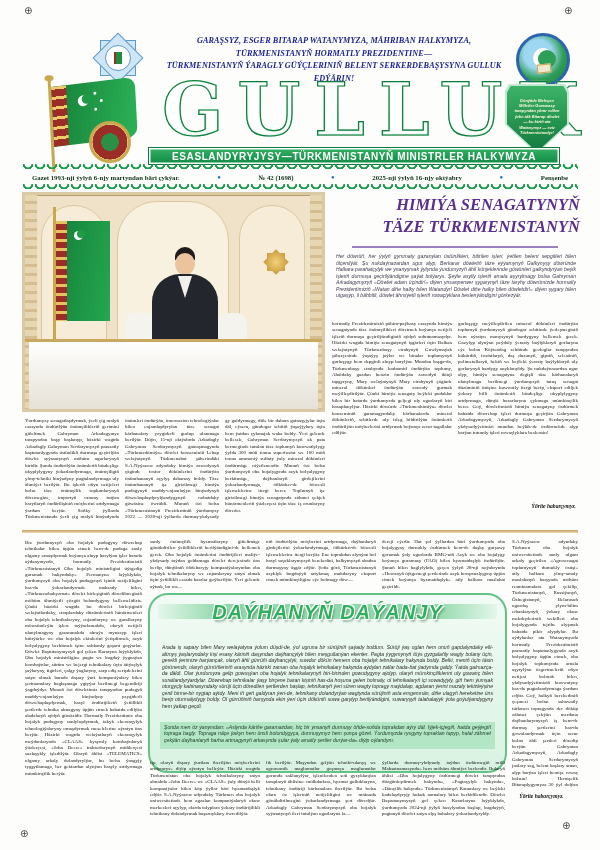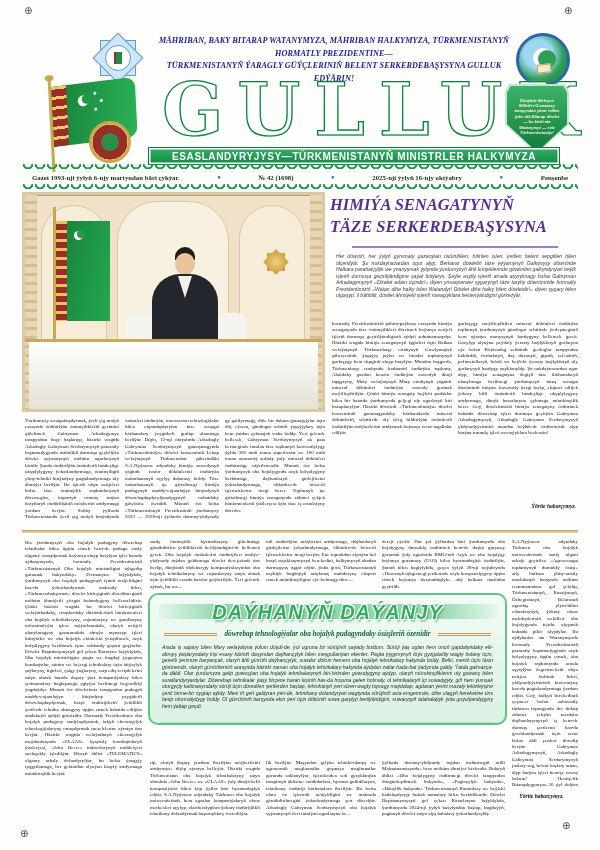--- a/index.html
+++ b/index.html
@@ -106,21 +106,21 @@
                  border-radius:28px 28px 0 0; background:#23262c; }
   #photo .shirt { position:absolute; left:153px; top:81px; width:14px; height:22px;
                   background:#f2f0ea; clip-path:polygon(0 0,100% 0,50% 100%); }
   #photo .chair { position:absolute; width:30px; height:34px; border-radius:9px 9px 0 0;
                   background:#f5f3ee; box-shadow:0 0 2px #c9b astray; }
   #photo .trim { position:absolute; left:0; right:0; top:144px; height:3px; background:#caa85f; }
   #photo .desk { position:absolute; left:4px; right:4px; top:147px; height:70px;
                  background:linear-gradient(180deg,#ffffff,#efece4 60%,#e4e0d5); }
 
   
-  #headline { left:330px; top:194px; width:250px; text-align:left;
+  #headline { left:330px; top:194px; width:250px; text-align:right;
               font:bold italic 16.5px/22px "Liberation Serif","DejaVu Serif",serif;
               color:#5a2d90; }
   #headline-rule { left:352px; top:246px; width:206px; height:2px; background:#9d7fc4; }
   #lead { left:336px; top:253px; width:240px; height:64px;
           font:italic 5.1px/6.5px "Liberation Sans","DejaVu Sans",sans-serif;
           color:#423a52; text-align:justify; overflow:hidden; }
 
   .tcol { position:absolute; font:5px/6.4px "Liberation Serif","DejaVu Serif",serif;
           color:#161616; text-align:justify; overflow:hidden; }
   #a1r1 { left:332px; top:321px; width:120px; height:198px; }
@@ -138,22 +138,22 @@
   #a2left { left:25px;  top:540px; width:117px; height:303px; }
   #a2t1 { left:150px; top:539px; width:110px; height:50px; }
   #a2t2 { left:266px; top:539px; width:110px; height:50px; }
   #a2t3 { left:382px; top:539px; width:123px; height:50px; }
   #a2b1 { left:150px; top:760px; width:110px; height:84px; }
   #a2b2 { left:266px; top:760px; width:110px; height:84px; }
   #a2b3 { left:382px; top:760px; width:123px; height:84px; }
   #a2right { left:512px; top:539px; width:66px; height:248px; }
   #a2sig { left:505px; top:793px; width:73px; text-align:center; }
 
-  #feature-box { left:148px; top:593px; width:359px; height:132px;
-                 border:2px solid #63c285; border-radius:10px;
+  #feature-box { left:148px; top:593px; width:359px; height:180px;
+                 border:2px solid #63c285; border-radius:20px;
                  background:linear-gradient(180deg,#f2fbf5,#d9f2e2); overflow:hidden; }
   #feature-band { position:absolute; left:8px; right:8px; top:9px; height:15px;
                   background:linear-gradient(90deg,#e4f7eb,#93d8ac 18%,#93d8ac 82%,#e4f7eb);
                   border-radius:3px; }
   #feature-title { position:absolute; left:0; right:0; top:-4px; text-align:center;
                    font:900 italic 20px/24px "Liberation Sans","DejaVu Sans",sans-serif;
                    letter-spacing:1px; color:#2fb05c;
                    text-shadow:-1px -1px 0 #fff,1px -1px 0 #fff,-1px 1px 0 #fff,1px 1px 0 #fff,2px 2.5px 2px rgba(20,80,40,.35); }
   #feature-subrow { position:absolute; left:14px; right:14px; top:33px; height:12px;
                     display:flex; align-items:center; gap:7px; }
@@ -177,21 +177,21 @@
   <span class="crop" style="left:20px;top:828px">⊕</span>
   <span class="crop" style="left:562px;top:820px">⊕</span>
 
   <div class="abs" id="emblem-left">
     <i class="sq"></i>
     <i class="sq r"></i>
     <i class="core"></i>
     <i class="mini"></i>
   </div>
   <div class="abs" id="slogan">
-    <div>MÄHRIBAN, BAKY BITARAP WATANYMYZA, MÄHRIBAN HALKYMYZA, TÜRKMENISTANYŇ HORMATLY PREZIDENTINE—</div>
+    <div>GARAŞSYZ, ESGER BITARAP WATANYMYZA, MÄHRIBAN HALKYMYZA, TÜRKMENISTANYŇ HORMATLY PREZIDENTINE—</div>
     <div>TÜRKMENISTANYŇ ÝARAGLY GÜÝÇLERINIŇ BELENT SERKERDEBAŞYSYNA GULLUK EDÝÄRIN!</div>
   </div>
   <div class="abs" id="emblem-right">
     <i class="abs cr1"></i>
     <i class="abs cr2"></i>
     <i class="abs bk"></i>
   </div>
 
   <div class="abs" id="flag-graphic">
     <i class="fin"></i>
@@ -250,21 +250,21 @@
     <i class="abs hair"></i>
     <i class="abs head"></i>
     <i class="abs suit"></i>
     <i class="abs shirt"></i>
     <i class="abs trim"></i>
     <i class="abs desk"></i>
   </div>
 
   <div class="abs" id="headline">
     <div>HIMIÝA SENAGATYNYŇ</div>
-    <div>TÄZE SERKERDEBAŞYSYNA</div>
+    <div>TÄZE TÜRKMENISTANYŇ</div>
   </div>
   <div class="abs" id="headline-rule"></div>
   <div class="abs" id="lead">Her döwrüň, her ýylyň gymmaty gazanylan üstünlikleri, bitirilen işleri, ýetilen belent sepgitleri bilen ölçenilýär. Şu nukdaýnazardan ugur alyp, Berkarar döwletiň täze eýýamynyň Galkynyşy döwründe Halkara parahatçylyk we ynanyşmak ýylynda ýurdumyzyň ähli künjeklerinde göwünleri galkyndyrýan beýik işleriň durmuşa geçirilýändigine şaýat bolýarys. Şeýle asylly işleriň amala aşyrylmagy bolsa Gahryman Arkadagymyzyň «Döwlet adam üçindir!» diýen ynsanperwer şygarynyň täze taryhy döwrümizde hormatly Prezidentimiziň «Watan diňe halky bilen Watandyr! Döwlet diňe halky bilen döwletdir!» diýen şygary bilen utgaşyp, il bähbitli, döwlet ähmiýetli işleriň rowaçlyklara beslenýändigini görkezýär.</div>
 
   <div class="tcol" id="a1r1">hormatly Prezidentimiziň pähim-paýhasy esasynda himiýa senagatynda täze önümçilikleri döretmek boýunça netijeli işleriň durmuşa geçirilýändiginiň aýdyň subutnamasydyr. Häzirki wagtda himiýa senagatynyň işgärleri üçin Balkan welaýatynyň Türkmenbaşy etrabynyň Guwlymaýak şäherçesinde ýaşaýyş jaýlar we binalar toplumynyň gurluşygy hem depginli alnyp barylýar. Mundan başga-da, Türkmenbaşy etrabynda karbamid öndürýän toplumy, Ahaldaky gazdan benzin öndürýän zawodyň ikinji tapgyryny, Mary welaýatynyň Mary etrabynyň çäginde mineral dökünleri öndürýän zawody gurmak meýilleşdirilýär. Çünki himiýa senagaty beýleki pudaklar bilen bir hatarda ýurdumyzda geljegi uly ugurlaryň biri hasaplanylýar. Häzirki döwürde «Türkmenhimiýa» döwlet konserniniň garamagyndaky kärhanalarda mineral dökünleriň, sebitlerde uly isleg bildirilýän önümleriň öndürilýän möçberlerini artdyrmak boýunça zerur tagallalar edilýär.</div>
   <div class="tcol" id="a1r2">gurluşygy meýilleşdirilen mineral dökünleri öndürýän toplumyň ýurdumyzyň gündogar sebitinde ýerleşmeginiň hem aýratyn manysynyň bardygyny bellemek gerek. Gazylyp alynýan peýdaly ýerasty baýlyklaryň gorlaryna eýe bolan Köýtendag sebitinde geologlar tarapyndan kükürdiň, fosfatlaryň, daş duzunyň, gipsiň, selestiniň, polimetallaryň, hekiň we beýleki ýerasty baýlyklaryň uly gorlarynyň bardygy anyklanyldy. Şu nukdaýnazardan ugur alyp, himiýa senagatyna degişli täze kärhanalaryň ulanylmaga berilmegi ýurdumyzyň tutuş senagat düzüminiň ösüşine kuwwatly itergi berip, eksport ediljek ýokary hilli önümleriň bäsdeşlige ukyplylygyny artdyrmaga, dünýä bazarlaryna çykmaga mümkinçilik berer. Goý, döwletimiziň himiýa senagatyny ösdürmek babatda döwrebap işleri durmuşa geçirýän Gahryman Arkadagymyzyň, Arkadagly Gahryman Serdarymyzyň ykdysadyýetimizi mundan beýläk-de ösdürmekde alyp barýan tutumly işleri rowaçlyklara beslensin!</div>
   <div id="a1sig">Ýörite habarçymyz.</div>
   <div class="tcol" id="a1u1">Ýurdumyzy senagatlaşdyrmak, ýerli çig malyň esasynda öndürilýän önümçilikleriň gerimini giňeltmek Gahryman Arkadagymyz tarapyndan başy başlanyp, häzirki wagtda Arkadagly Gahryman Serdarymyzyň parasatly baştutanlygynda üstünlikli durmuşa geçirilýän döwlet syýasatynyň möhüm ugurlarynyň biridir. Şunda öndürilýän önümleriň bäsdeşlige ukyplylygyny ýokarlandyrmaga, önümçiligiň ylmy-tehniki binýadyny pugtalandyrmaga uly ähmiýet berilýär. Bu işleriň oňyn netijeleri bolsa täze önümçilik toplumlarynyň döremegine, importyň ornuny tutýan harytlaryň öndürilişiniň möçberini artdyrmaga ýardam berýär. Soňky ýyllarda Türkmenistanda ýerli çig malyň binýadynda dünýä ülňülerine laýyk gelýän, içerki hem daşarky bazarlarda uly islegden peýdalanýan önümler öndürilýär.</div>
   <div class="tcol" id="a1u2">önümleri öndürýän, innowasion tehnologiýalar bilen enjamlaşdyrylan täze senagat kärhanalary yzygiderli gurlup ulanmaga berilýär. Düýn, 15-nji oktýabrda Arkadagly Gahryman Serdarymyzyň gatnaşmagynda «Türkmenhimiýa» döwlet konserniniň Lebap welaýatynyň Türkmenabat şäherindäki S.A.Nyýazow adyndaky himiýa zawodynyň çäginde fosfor dökünlerini öndürýän önümhananyň açylyş dabarasy boldy. Täze önümhananyň işe girizilmegi himiýa pudagynyň maddy-enjamlaýyn binýadynyň döwrebaplaşdyrylýandygynyň nobatdaky güwäsine öwrüldi. Munuň özi bolsa «Türkmenistanyň Prezidentiniň ýurdumyzy 2022 — 2028-nji ýyllarda durmuş-ykdysady taýdan ösdürmegiň Maksatnamasynda» kesgitlenen wezipeleriň üstünlikli amala aşyrylýandygyny görkezýär.</div>
   <div class="tcol" id="a1u3">gy galdyrmagy, diňe bir dabara gatnaşyjylar üçin däl, eýsem, gündogar sebitiň ýaşaýjylary üçin hem ýatdan çykmajak waka boldy. Ýeri gelende bellesek, Gahryman Serdarymyzyň ak pata bermeginde tutulan täze toplumyň kuwwatlylygy ýylda 300 müň tonna superfosfat we 100 müň tonna ammoniý sulfaty ýaly mineral dökünleri öndürmäge niýetlenendir. Munuň özi bolsa ýurdumyzyň oba hojalygynda azyk bolçulygyny berkitmäge, daýhanlaryň girdejilerini ýokarlandyrmaga, öňküden-de höwesli işlemeklerine itergi berer. Toplumyň işe girizilmegi himiýa senagatynda zähmet çekjek hünärmenleriň ýüzlerçesi üçin täze iş orunlaryny döreder.</div>
@@ -273,25 +273,20 @@
 
   <div class="tcol" id="a2left">Biz ýurdumyzyň oba hojalyk pudagyny döwrebap tehnikalar bilen üpjün etmek hem-de pudaga sanly ulgamy ornaşdyrmak boýunça alnyp barylýan işler barada aýdanymyzda, hormatly Prezidentimiziň «Türkmenistanyň Oba hojalyk ministrligini üýtgedip guramak hakyndaky» Permanyna laýyklykda, ýurdumyzyň oba hojalyk pudagynyň işiniň netijeliligini has-da ýokarlandyrmak maksady bilen, «Türkmenobahyzmat» döwlet birleşiginiň döredilmeginiň möhüm ähmiýetli çözgüt bolandygyny bellemelidiris. Çünki häzirki wagtda bu döwlet birleşiginiň welaýatlardaky, etraplardaky düzümleriniň hünärmenleri oba hojalyk tehnikalaryny, enjamlaryny we gurallaryny möwsümleýin işlere taýýarlamakda, olaryň netijeli ulanylmagyny gazanmakda abraýa mynasyp işleri bitirýärler we oba hojalyk ekinlerini ýetişdirmek, azyk bolçulygyny berkitmek işine saldamly goşant goşýarlar. Döwlet Baştutanymyzyň gol çeken Kararyna laýyklykda, Oba hojalyk ministrligine pagta we bugdaý ýygnaýan kombaýnlar, sürüm we bejergi tehnikalary üçin ätiýaçlyk şaýlaryny, tigirleri, çalgy ýaglaryny, sarp ediş serişdelerini satyn almak barada daşary ýurt kompaniýalary bilen şertnamalary baglaşmaga ygtyýar berilmegi begendiriji ýagdaýdyr. Munuň özi döwletimiz tarapyndan pudagyň maddy-enjamlaýyn binýadyny yzygiderli döwrebaplaşdyrmak, hasyl öndürijileriň ýeňillikli şertlerde tehnika almagyny üpjün etmek babatda edilýän aladalaryň aýdyň güwäsidir. Hormatly Prezidentimiz oba hojalyk pudagyny sanlylaşdyrmak, takyk ekerançylyk tehnologiýalaryny ornaşdyrmak meselelerine aýratyn üns berýär. Häzirki wagtda welaýatlaryň ekerançylyk meýdanlarynda «CLAAS» kysymly kombaýnlaryň ýüzlerçesi, «John Deere» traktorlarynyň müňlerçesi sazlaşykly işledilýär. Olaryň ählisi «TELEMATICS» ulgamy arkaly dolandyrylýar, bu bolsa ýangyjy tygşytlamaga, her gektardan alynýan hasyly artdyrmaga mümkinçilik berýär.</div>
   <div class="tcol" id="a2t1">sanly önümçilik hyzmatlaryny giňeltmäge gönükdirilen ýeňillikleriň berilýändigini-de bellemek gerek. Oba hojalyk önümlerini öndürijileri maliýe-ykdysady taýdan goldamaga döwlet derejesinde üns berlip, dünýäniň öňdebaryjy kompaniýalaryndan oba hojalyk tehnikalaryny we enjamlaryny satyn almak üçin ýeňillikli esasda karzlar goýberilýär. Ýeri gelende aýtsak, bu wa—</div>
   <div class="tcol" id="a2t2">niň öndürilýän möçberini artdyrmaga, daýhanlaryň girdejilerini ýokarlandyrmaga, öňküden-de höwesli işlemeklerine itergi berýär. Ene toprakdan alynýan bol hasyl saçaklarymyzyň berekedini, halkymyzyň abadan durmuşyny äşgär edýär. Şoňa görä, Türkmenistanyň azyklyk bugdaýyň artykmaç mukdaryny eksport etmek mümkinçiligine eýe bolmagy döw—</div>
   <div class="tcol" id="a2t3">dereji eýedir. Hut şol ýyllardan bäri ýurdumyzda oba hojalygyny durnukly ösdürmek hem-de daşky gurşawy goramak ýaly ugurlarda BMG-niň Azyk we oba hojalygy boýunça guramasy (FAO) bilen hyzmatdaşlyk ösdürilýär. Şunuň bilen baglylykda, geçen ýylyň 28-nji noýabrynda «Howanyň üýtgemegi şertlerinde azyk howpsuzlygyny üpjün etmek boýunça hyzmatdaşlyk» atly halkara maslahat geçirildi.</div>
 
   <div class="abs" id="feature-box">
     <div id="feature-band">
       <div id="feature-title">DAÝHANYŇ DAÝANJY</div>
     </div>
-    <div id="feature-subrow">
-      <span class="rule"></span>
-      <span id="feature-subtitle">döwrebap tehnologiýalar oba hojalyk pudagyndaky ösüşleriň özenidir</span>
-      <span class="rule"></span>
-    </div>
     <div id="feature-lead">Arada iş sapary bilen Mary welaýatyna ýolum düşdi-de, ýol ugruna bir sürüjiniň şaýady boldum. Sürüji ýaş oglan hem onuň gapdalyndaky elli-altmyş ýaşlaryndaky kişi esasy käriniň daşyndan daýhançylyk bilen meşgullanýan ekenler. Pagta ýygymynyň tüýs gyzgalaňly wagty bolany üçin, gerekli ýerimize barýançak, olaryň ähli gürrüňi daýhançylyk, suwdur dökün hemem oba hojalyk tehnikalary hakynda boldy. Belki, meniň üçin täsin görünendir, olaryň gürrüňleriniň arasynda häzirki zaman oba hojalyk tehnikalary hakynda aýdylan zatlar bada-bat ýadymda galdy. Ýatda galmazça-da däldi. Olar ýurdumyza gelip gowuşýan oba hojalyk tehnikalarynyň biri-birinden gowudygyny aýdyp, olaryň mümkinçiliklerini uly guwanç bilen suratlandyrýardylar. Döwrebap tehnikalar ýaşy birçene baran kişiniň has-da hoşuna gelen bolmaly, ol tehnikalaryň içi sowadyjyly, giň hem ýumşak oturgyçly kabinasyndaky sürüji üçin döredilen şertlerden başlap, tehnikanyň ýeri süren wagty topragy maýdalap, agdaran ýerini mazaly tekizleýşine çenli birme-bir nygtap aýtdy. Meni iň geň galdyran ýeri-de, tehnikany dolandyrýan wagtynda sürüjiniň asla emgenmän, diňe ulagyň hereketine üns berip oturmalydygy boldy. Ol gürrüňiniň barşynda ekin ýeri üçin döküniň suwa garylyp berilýändigini, suwaryşyň talabalaýyk ýola goýulýandygyny hem ýatlap geçdi.</div>
     <div id="feature-highlight">Şonda men öz ýanymdan: «Aslynda käriňe garamazdan, hiç bir ynsanyň durmuşy öňde-soňda toprakdan aýry däl. Iýjek-içjegiň, hatda geýjegiň topraga bagly. Topraga näçe ýakyn hem ünsli bolundygyça, durmuşymyz hem şonça gözel. Ýurdumyzda rysgyny topraklan tapyp, halal zähmet çekýän daýhanlaryň barha artmagynyň arkasynda şular ýaly amatly şertler durýar-da» diýip oýlandym.</div>
   </div>
 
   <div class="tcol" id="a2b1">rip, olaryň daşary ýurtlara iberilýän möçberlerini artdyrarys» diýip aýratyn belleýär. Häzirki wagtda Türkmenistan oba hojalyk tehnikalaryny satyn almakda «John Deere» we «CLAAS» ýaly dünýä belli kompaniýalar bilen köp ýyllar bäri hyzmatdaşlyk edýär. S.A.Nyýazow adyndaky Türkmen oba hojalyk uniwersitetinde hem agzalan kompaniýalaryň okuw merkezleri açylyp, olarda talyplara ýokary öndürijilikli tehnikany dolandyrmak başarnyklary öwredilýär.</div>
   <div class="tcol" id="a2b2">lik berilýär. Maşyndan gelýän tehniki-ulanyş we agronomik maglumatlar goşmaça maglumatlar gorunda saklanylýar, işlenilenden soň gyzyklanýan taraplaryň ählisine: mülkdarlara, hyzmat gulluklaryna, tehnikany öndüriji kärhanalara iberilýär. Bu bolsa olara öz işleriniň netijeliligini we maksada gönükdirilmegini ýokarlandyrmaga şert döredýär. Arkadagly Gahryman Serdarymyzyň oba hojalyk syýasatynyň ileri tutulýan ugurlaryna la—</div>
   <div class="tcol" id="a2b3">ýyllarda durmuş-ykdysady taýdan ösdürmegiň milli Maksatnamasynda» hem möhüm ähmiýet berlendir. Bularyň ählisi «Oba hojalygyny ösdürmegi döwlet tarapyndan düzgünleşdirmek hakynda», «Pagtaçylyk hakynda», «Dänçilik hakynda» Türkmenistanyň Kanunlary we beýleki kadalaşdyryjy hukuk namalary bilen berkidilendir. Döwlet Baştutanymyzyň gol çeken Kararlaryna laýyklykda, ýurdumyzda 2024-nji ýylyň hasylyndan başlap, bugdaýyň, pagtanyň döwlet satyn alyş bahalary ýokarlandyryldy.</div>
   <div class="tcol" id="a2right">S.A.Nyýazow adyndaky Türkmen oba hojalyk uniwersitetinde sanly ulgam arkaly geçirilen «Agrosenagat toplumynyň durnukly ösüşi» atly halkara ylmy-amaly maslahatyň barşynda möhüm resminamalara gol çekilip, Türkmenistanyň, Russiýanyň, Özbegistanyň, Belarusuň ugurdaş ylym-bilim edaralarynyň, ýokary okuw mekdepleriniň wekilleri oba hojalygynda tejribe alyşmak babatda pikir alyşdylar. Bu aýdylanlar ata Watanymyzda hormatly Prezidentimiziň parasatly baştutanlygynda azyk bolçulygyny üpjün etmek, oba hojalyk toplumynda amala aşyrylýan özgertmeleriň oňyn netijesi bolmak bilen, ykdysadyýetimiziň kuwwatyny has-da pugtalandyrmaga ýardam edýär. Goý, halkyň berekediniň çeşmesi bolan sahawatly türkmen topragynda der döküp zähmet çekýän merdana daýhanlarymyzyň iş hem-de durmuş şertlerini has-da gowulandyrmak üçin zerur bolan ähli şertleri döredip berýän Gahryman Arkadagymyzyň, Arkadagly Gahryman Serdarymyzyň janlary sag, belent başlary aman, alyp barýan işleri hemişe rowaç bolsun! Hemişelik Bitaraplygymyza 30 ýyl dolýan bu şanly ýylda türkmen daýhanynyň üstünlikleri üstünliklere ulaşsyn!</div>
   <div id="a2sig">Ýörite habarçymyz.</div>
 

